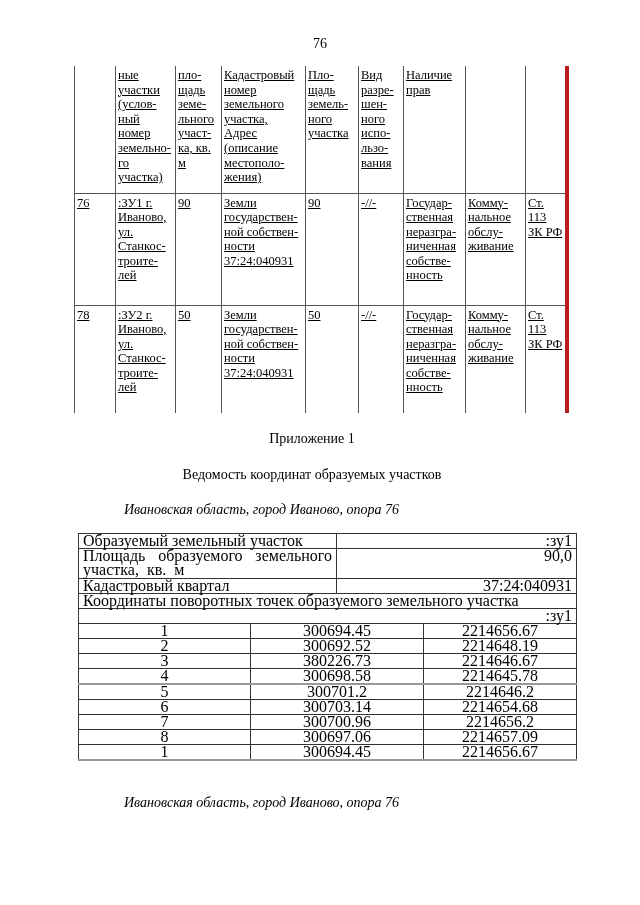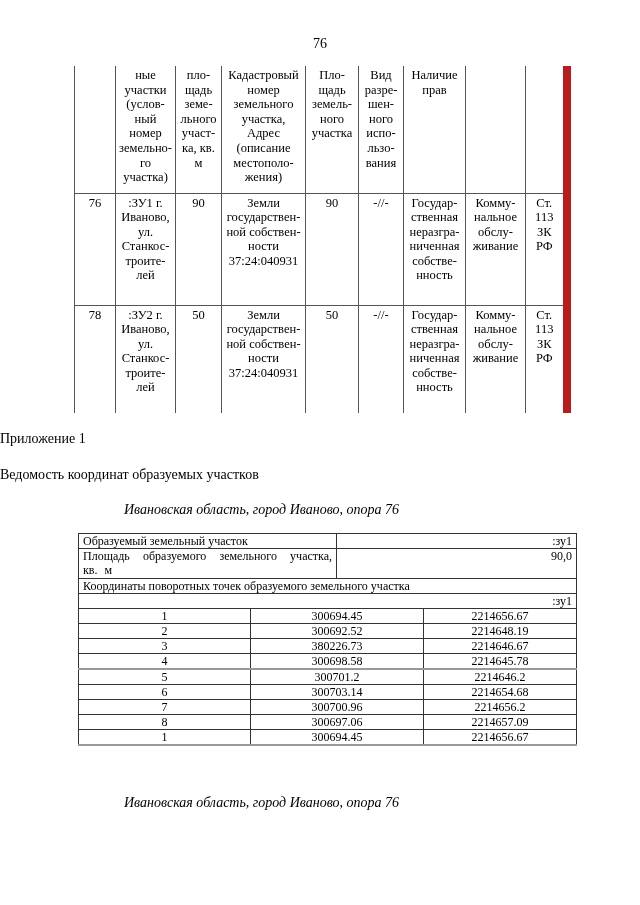--- a/index.html
+++ b/index.html
@@ -5,33 +5,33 @@
   html, body { margin:0; padding:0; background:#ffffff; }
   body { width:640px; height:905px; position:relative; overflow:hidden;
          font-family:"Liberation Serif", serif; color:#000; }
   .abs { position:absolute; }
   .page-num { left:0; width:640px; top:36px; text-align:center; font-size:14px; }
 
   
   .t1 { position:absolute; left:74px; top:66px; border-collapse:collapse; table-layout:fixed;
         font-size:12.5px; line-height:14.6px; }
   .t1 td { border-left:1px solid #555; border-right:1px solid #555; vertical-align:top;
-           text-align:center; padding:2px 2px 0 2px; }
+           padding:2px 2px 0 2px;text-decoration:underline; }
   .t1 tr.r1 td { border-bottom:1px solid #555; border-top:none; }
   .t1 tr.r2 td { border-bottom:1px solid #555; }
   .t1 tr.r3 td { border-bottom:none; }
   .t1 td.topb { border-top:1.5px solid #888; }
-  .t1 td.rightthick { border-right:8px solid #b91c1c; }
+  .t1 td.rightthick { border-right:4px solid #b91c1c; }
 
-  .h-center { left:0; width:624px; font-size:14px; }
+  .h-center { left:0; width:624px; text-align:center; font-size:14px; }
   .subtitle { left:124px; font-size:14px;font-style:italic; }
 
   
   .t2 { position:absolute; left:78px; top:533px; width:498px; border-collapse:collapse; table-layout:fixed;
-        font-size:12px; line-height:14px; }
+        font-size:16px; line-height:14px; }
   .t2 td { border:1px solid #333; padding:0 4px; }
   .t2 td.c { text-align:right; }
   .t2 td.just { text-align:justify; text-align-last:left; word-spacing:4px;margin-left:32px; }
   .t2 tr.coord td { text-align:center; padding:0; height:14px; }
   .t2 tr.gray td { border-top:2px solid #999; }
   .t2 tr.lastrow td { border-bottom:2px solid #999; }
 </style>
 </head>
 <body>
 
@@ -100,20 +100,24 @@
   <tbody>
       <tr>
     <td colspan="2">Образуемый земельный участок</td>
     <td colspan="2" class="c">:зу1</td>
   </tr>
   <tr>
     <td colspan="2" class="just" style="height:29px; vertical-align:top">Площадь образуемого земельного участка, кв. м</td>
     <td colspan="2" class="c" style="vertical-align:top">90,0</td>
   </tr>
   <tr>
+    <td colspan="2">Кадастровый квартал</td>
+    <td colspan="2" class="c">37:24:040931</td>
+  </tr>
+  <tr>
     <td colspan="4">Координаты поворотных точек образуемого земельного участка</td>
   </tr>
   <tr>
     <td colspan="4" class="c">:зу1</td>
   </tr>
   </tbody>
     <tbody id="points-body">
       <tr class="coord">
         <td>1</td>
         <td colspan="2">300694.45</td>

